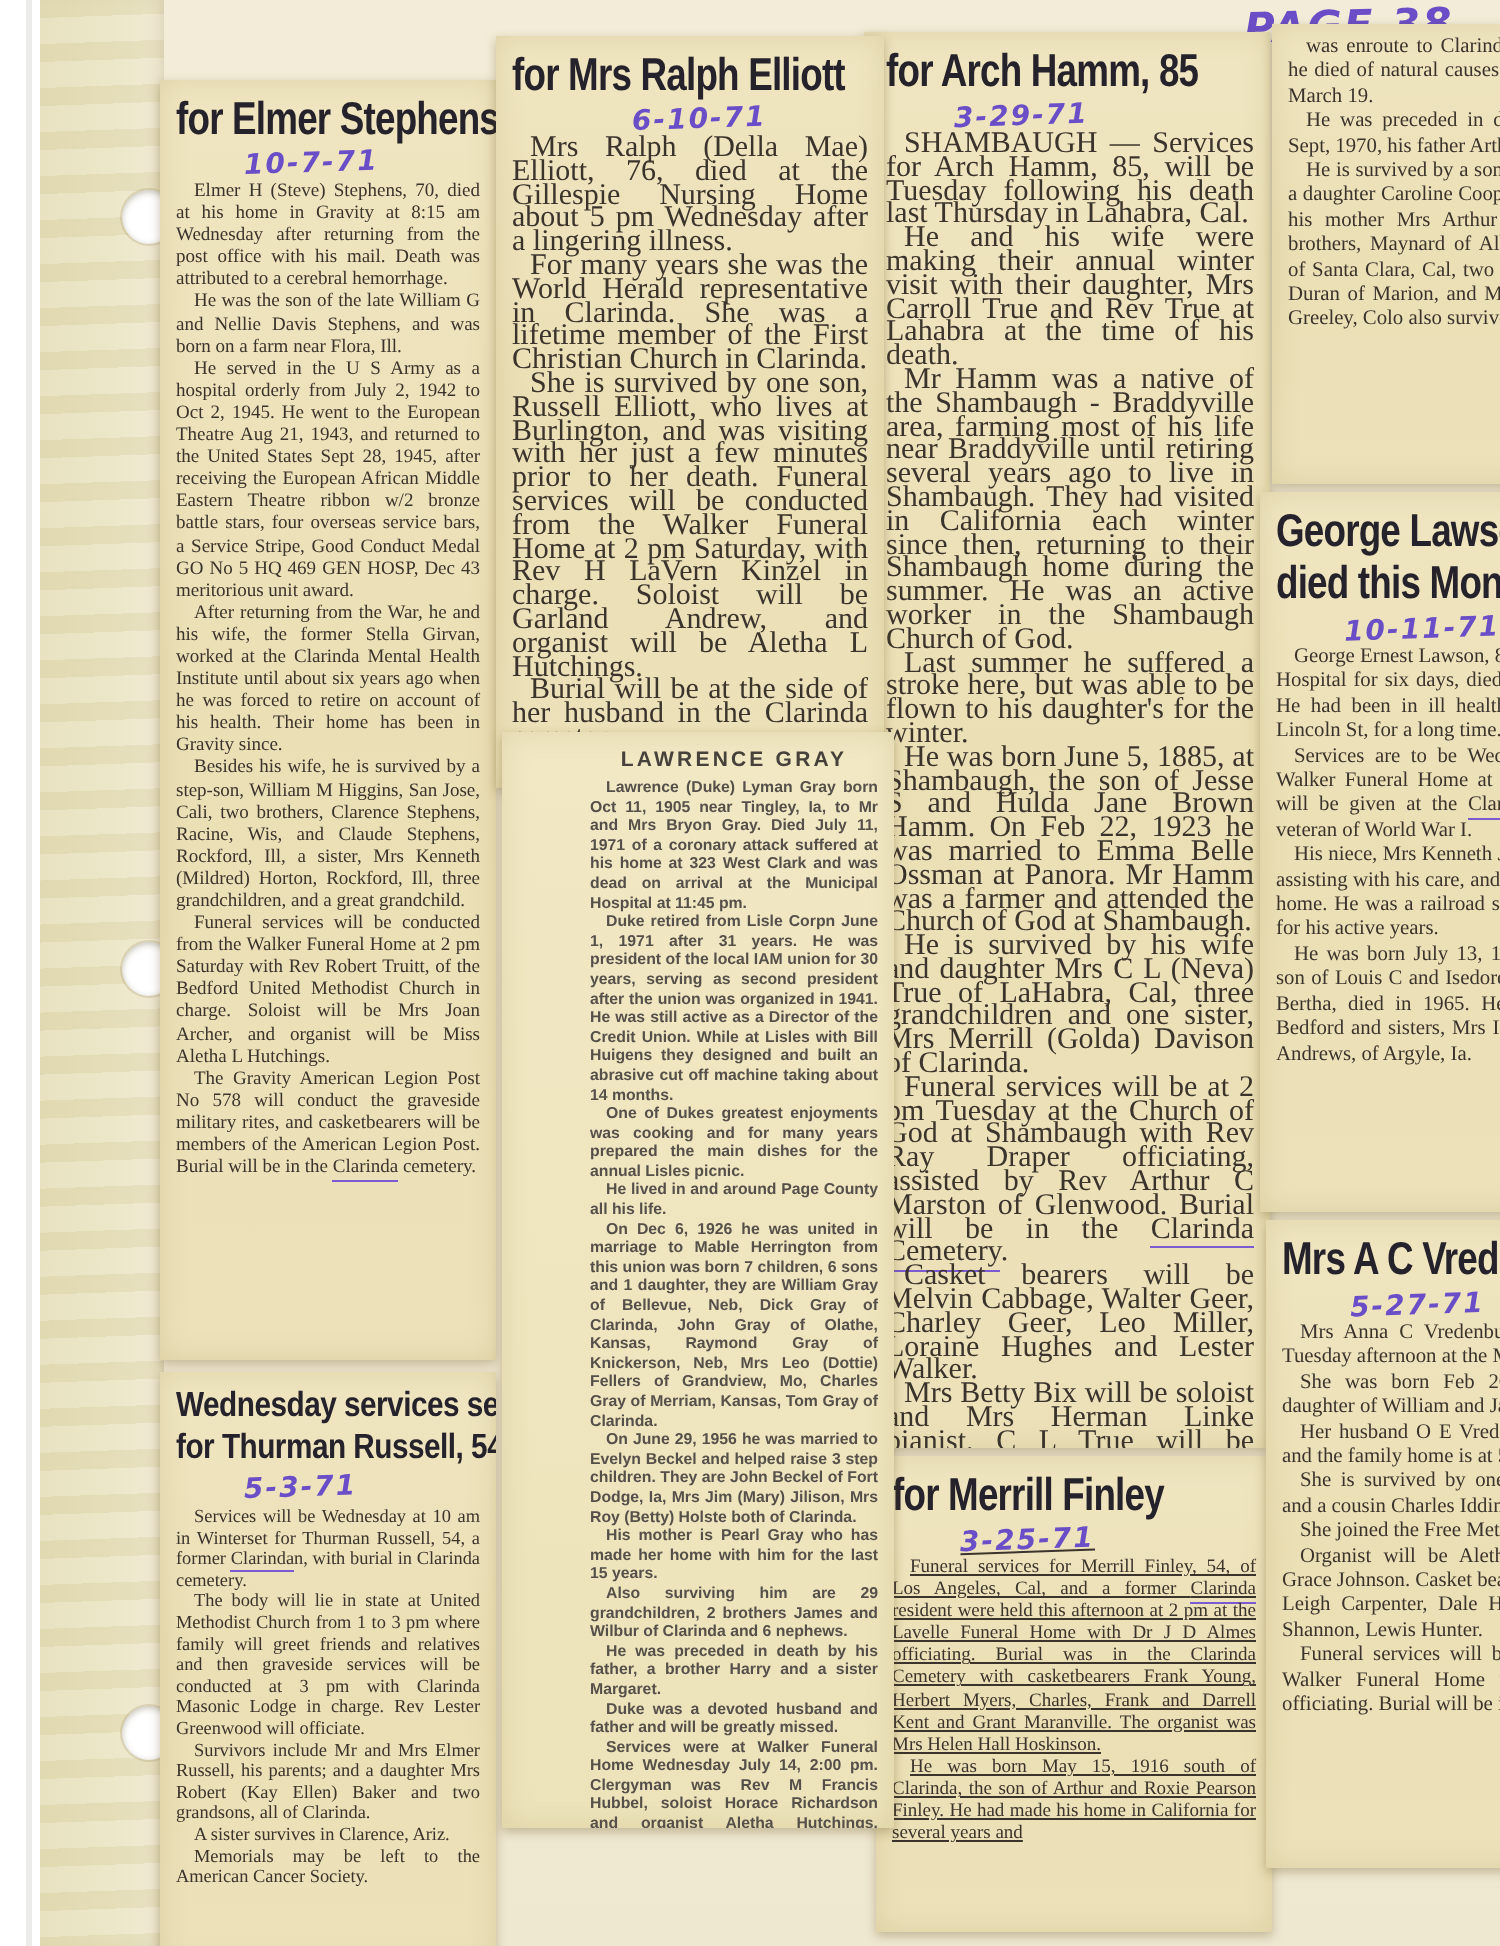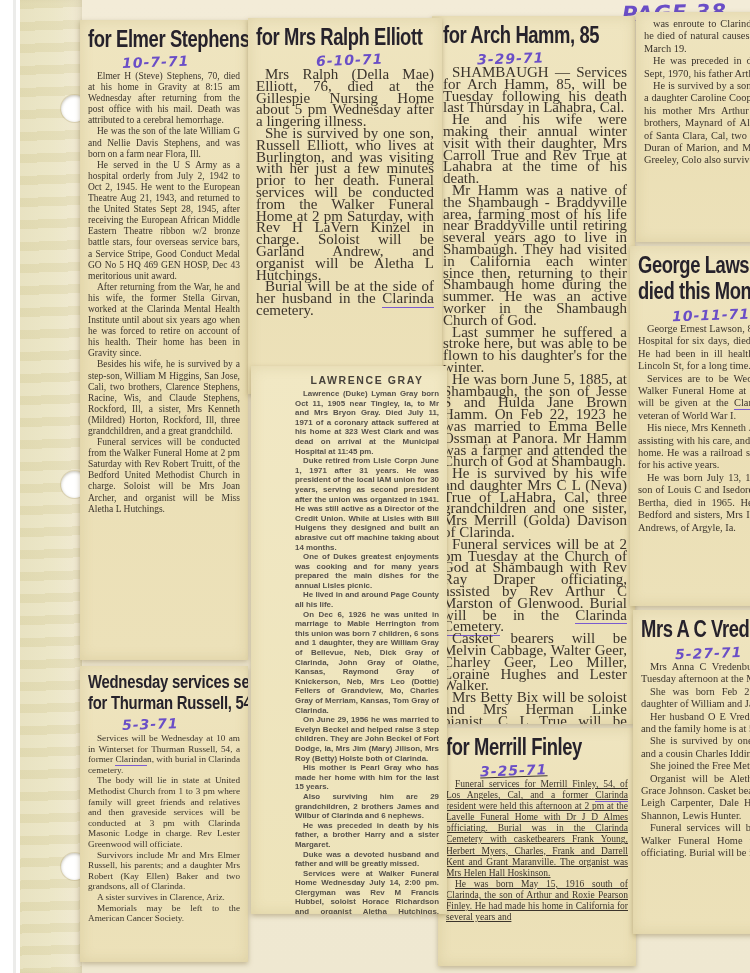--- a/index.html
+++ b/index.html
@@ -73,21 +73,21 @@
     letter-spacing:1.6px;text-align:center;color:#46413a;margin:2px 0 3px 0;
   }
   .sans-body{
     font-family:"Liberation Sans",sans-serif;font-weight:700;color:#55504a;
     font-size:7.9px;line-height:9.6px;text-align:justify;hyphens:auto;
   }
   .sans-body .para{text-indent:8px;}
 
   .ink-underline{border-bottom:1.6px solid #7a5bd0;padding-bottom:.5px;}
 
-  .z1{z-index:1;} .z2{z-index:2;} .z3{z-index:3;}
+  .z1{z-index:1;} .z2{z-index:2;margin-top:20px;} .z3{z-index:3;}
 </style>
 </head>
 <body>
 
 <div id="stage">
   <div class="scan-streak"></div>
 
   <div class="album-page">
     <div class="edge-band"></div>
     <div class="punch-hole" style="top:95px;"></div>
@@ -100,20 +100,21 @@
   <div class="clip z2" style="left:80px;top:20px;width:168px;height:640px;">
     <div class="head-main">for Elmer Stephens</div>
     <span class="ink date-note">10-7-71</span>
     <div class="body serif-body">
         <p class="para">Elmer H (Steve) Stephens, 70, died at his home in Gravity at 8:15 am Wednesday after returning from the post office with his mail. Death was attributed to a cerebral hemorrhage.</p>
         <p class="para">He was the son of the late William G and Nellie Davis Stephens, and was born on a farm near Flora, Ill.</p>
         <p class="para">He served in the U S Army as a hospital orderly from July 2, 1942 to Oct 2, 1945. He went to the European Theatre Aug 21, 1943, and returned to the United States Sept 28, 1945, after receiving the European African Middle Eastern Theatre ribbon w/2 bronze battle stars, four overseas service bars, a Service Stripe, Good Conduct Medal GO No 5 HQ 469 GEN HOSP, Dec 43 meritorious unit award.</p>
         <p class="para">After returning from the War, he and his wife, the former Stella Girvan, worked at the Clarinda Mental Health Institute until about six years ago when he was forced to retire on account of his health. Their home has been in Gravity since.</p>
         <p class="para">Besides his wife, he is survived by a step-son, William M Higgins, San Jose, Cali, two brothers, Clarence Stephens, Racine, Wis, and Claude Stephens, Rockford, Ill, a sister, Mrs Kenneth (Mildred) Horton, Rockford, Ill, three grandchildren, and a great grandchild.</p>
         <p class="para">Funeral services will be conducted from the Walker Funeral Home at 2 pm Saturday with Rev Robert Truitt, of the Bedford United Methodist Church in charge. Soloist will be Mrs Joan Archer, and organist will be Miss Aletha L Hutchings.</p>
+        <p class="para">The Gravity American Legion Post No 578 will conduct the graveside military rites, and casketbearers will be members of the American Legion Post. Burial will be in the <span class="ink-underline">Clarinda</span> cemetery.</p>
       </div>
   </div>
 
   <div class="clip z2" style="left:80px;top:666px;width:168px;height:296px;">
     <div class="head-sub">Wednesday services set</div><br>
     <div class="head-sub">for Thurman Russell, 54</div>
     <span class="ink date-note">5-3-71</span>
     <div class="body serif-body" style="font-size:9.2px;line-height:10.6px;">
         <p class="para">Services will be Wednesday at 10 am in Winterset for Thurman Russell, 54, a former <span class="ink-underline">Clarinda</span>n, with burial in Clarinda cemetery.</p>
         <p class="para">The body will lie in state at United Methodist Church from 1 to 3 pm where family will greet friends and relatives and then graveside services will be conducted at 3 pm with Clarinda Masonic Lodge in charge. Rev Lester Greenwood will officiate.</p>
@@ -147,20 +148,21 @@
         <p class="para">Funeral services for Merrill Finley, 54, of Los Angeles, Cal, and a former <span class="ink-underline">Clarinda</span> resident were held this afternoon at 2 pm at the Lavelle Funeral Home with Dr J D Almes officiating. Burial was in the Clarinda Cemetery with casketbearers Frank Young, Herbert Myers, Charles, Frank and Darrell Kent and Grant Maranville. The organist was Mrs Helen Hall Hoskinson.</p>
         <p class="para">He was born May 15, 1916 south of Clarinda, the son of Arthur and Roxie Pearson Finley. He had made his home in California for several years and</p>
       </div>
   </div>
 
   <div class="clip z3" style="left:248px;top:18px;width:194px;height:376px;">
     <div class="head-main">for Mrs Ralph Elliott</div>
     <span class="ink date-note" style="margin-left:60px;">6-10-71</span>
     <div class="body serif-body-lg">
         <p class="para">Mrs Ralph (Della Mae) Elliott, 76, died at the Gillespie Nursing Home about 5 pm Wednesday after a lingering illness.</p>
+        <p class="para">For many years she was the World Herald representative in Clarinda. She was a lifetime member of the First Christian Church in Clarinda.</p>
         <p class="para">She is survived by one son, Russell Elliott, who lives at Burlington, and was visiting with her just a few minutes prior to her death. Funeral services will be conducted from the Walker Funeral Home at 2 pm Saturday, with Rev H LaVern Kinzel in charge. Soloist will be Garland Andrew, and organist will be Aletha L Hutchings.</p>
         <p class="para">Burial will be at the side of her husband in the <span class="ink-underline">Clarinda</span> cemetery.</p>
       </div>
   </div>
 
   <div class="clip gray-clip z3" style="left:251px;top:366px;width:196px;height:548px;padding-left:44px;">
     <div class="gray-head">LAWRENCE GRAY</div>
     <div class="sans-body">
         <p class="para">Lawrence (Duke) Lyman Gray born Oct 11, 1905 near Tingley, Ia, to Mr and Mrs Bryon Gray. Died July 11, 1971 of a coronary attack suffered at his home at 323 West Clark and was dead on arrival at the Municipal Hospital at 11:45 pm.</p>
         <p class="para">Duke retired from Lisle Corpn June 1, 1971 after 31 years. He was president of the local IAM union for 30 years, serving as second president after the union was organized in 1941. He was still active as a Director of the Credit Union. While at Lisles with Bill Huigens they designed and built an abrasive cut off machine taking about 14 months.</p>

